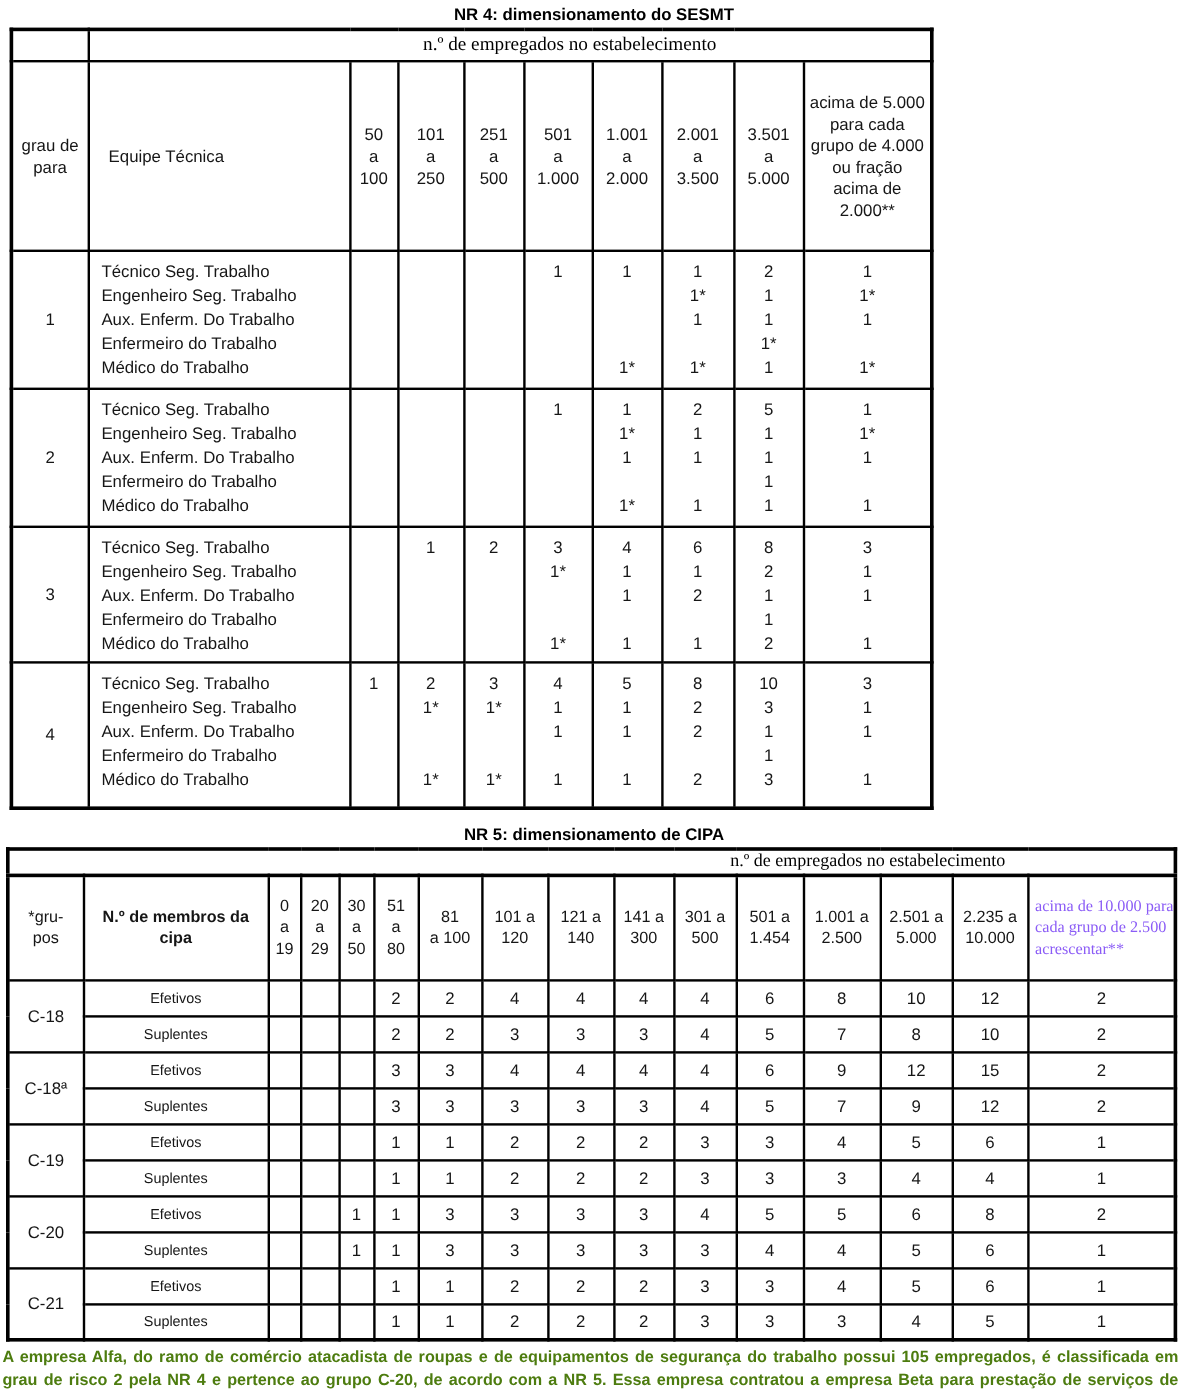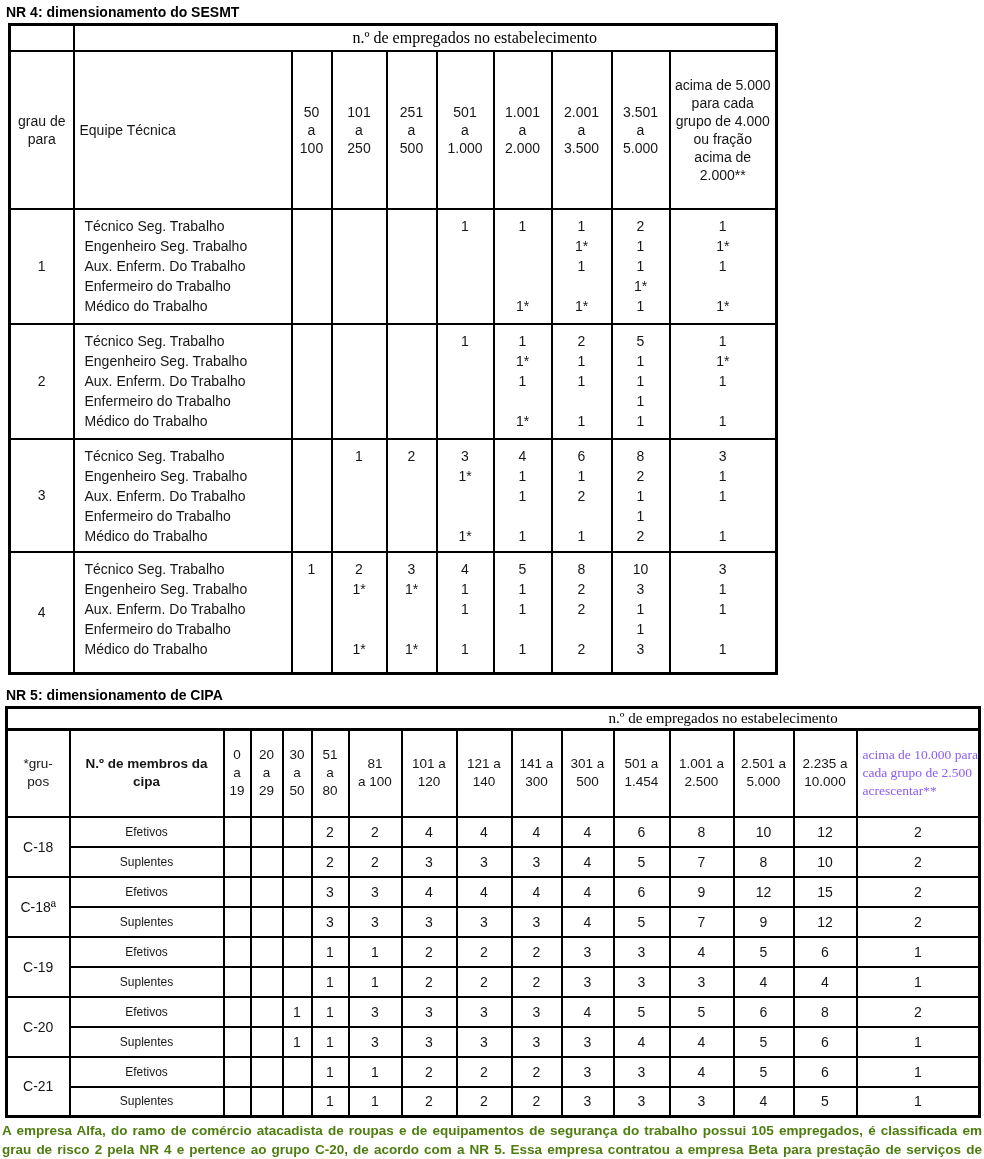--- a/index.html
+++ b/index.html
@@ -1,29 +1,29 @@
 <!DOCTYPE html>
 <html><head>
 <meta charset="utf-8">
 <style>
   * { box-sizing: border-box; }
   html,body { margin:0; padding:0; background:#fff; }
   body { width:984px; color:#000; font-family:"Liberation Sans",sans-serif; }
 
-  .title { font-weight:bold; font-size:14px; margin:4px 0 3px 6px; letter-spacing:0; }
+  .title { font-weight:bold; font-size:14px; margin:4px 0 3px 6px; letter-spacing:0;text-align:center; }
 
   table { border-collapse:collapse; table-layout:fixed; }
   td { border:2px solid #000; white-space:pre-line; overflow:hidden; padding:0; vertical-align:middle; text-align:center; font-size:14px; color:#161616; }
 
   
   .t1 { width:767px; margin-left:8px; border:3px solid #000; }
   .t1 .toprow td { height:26px; }
   .t1 .tophead { font-family:"Liberation Serif",serif; font-size:16px; text-align:center; padding-left:100px; color:#000; }
   .t1 .headrow td { height:158px; line-height:18px; }
-  .t1 .equipe-h { text-align:left; padding-left:5px; }
+  .t1 .equipe-h { text-align:left; padding-left:16px; }
   .t1 .acima1 { line-height:17px; padding:0 4px; }
   .t1 tr.r1 { height:115px; } .t1 tr.r2 { height:115px; }
   .t1 tr.r3 { height:113px; } .t1 tr.r4 { height:122px; }
   .t1 .grau { vertical-align:middle; }
   .t1 .team { vertical-align:top; text-align:left; padding:6px 0 0 10px; line-height:20px; }
   .t1 .n { vertical-align:top; padding-top:6px; line-height:20px; }
 
   
   .t2 { width:973px; margin-left:5px; margin-top:1px; border:3px solid #000; }
   .t2 .toprow2 td { height:22px; }

